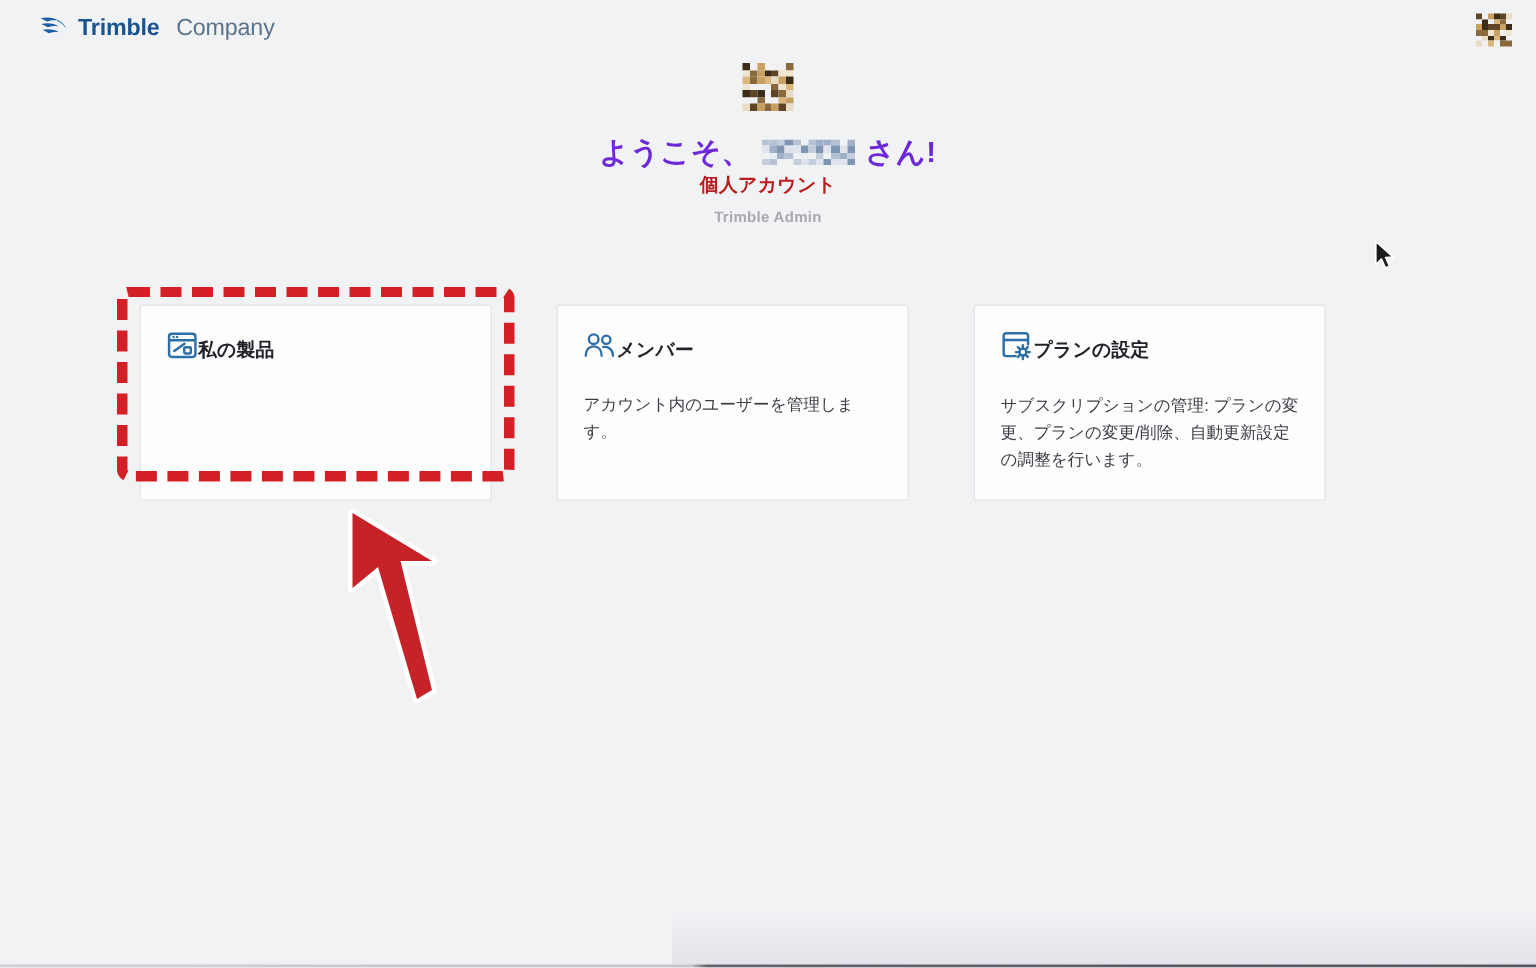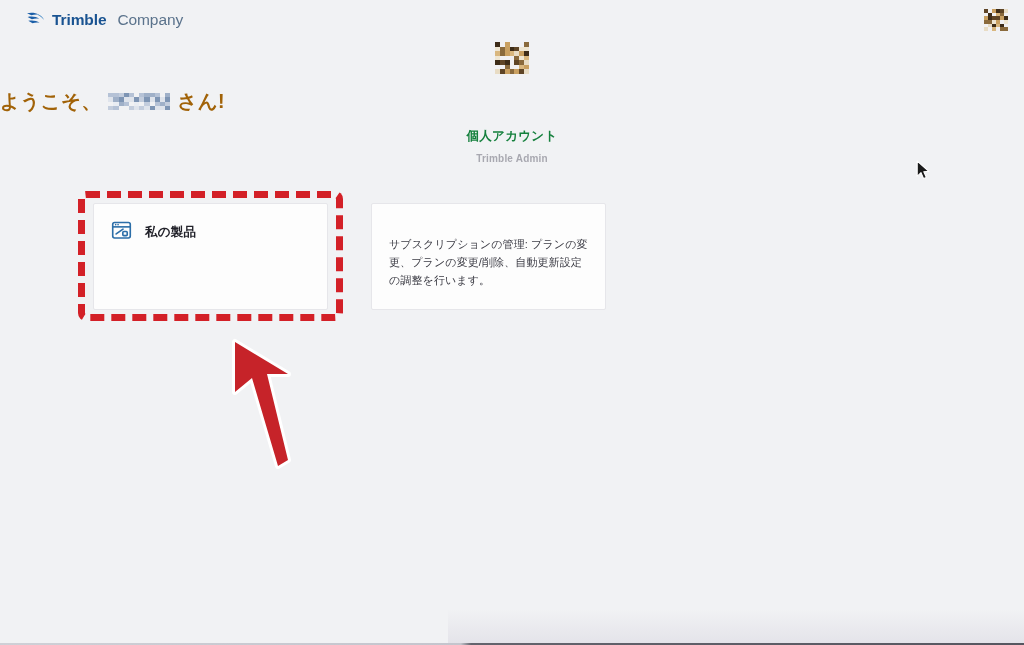--- a/index.html
+++ b/index.html
@@ -99,43 +99,42 @@
     position: absolute;
     top: 42px;
     left: 0;
     right: 0;
     text-align: center;
   }
   #welcome-line {
     margin-top: 14px;
     font-size: 19.5px;
     font-weight: bold;
-    color: #a16207;
+    color: #6d28d9;
     letter-spacing: .4px;
     display: flex;
     align-items: center;
-    justify-content: flex-start;
+    justify-content: center;
     gap: 2px;
   }
   #redacted-name {
     display: inline-grid;
     grid-template-columns: repeat(12, 1fr);
     grid-template-rows: repeat(4, 1fr);
     width: 62px;
     height: 17px;
     margin: 0 5px;
     vertical-align: middle;
     image-rendering: pixelated;
     overflow: hidden;
   }
   #account-type {
-    margin-top: 13px;
     font-size: 12.5px;
     font-weight: bold;
-    color: #15803d;
+    color: #b91c1c;
     letter-spacing: .3px;
   }
   #account-role {
     margin-top: 8px;
     font-size: 10px;
     font-weight: bold;
     color: #a8a8b0;
     letter-spacing: .2px;
   }
 
@@ -154,21 +153,20 @@
     background: #fdfdfd;
     border: 1px solid #e6e6ea;
     border-radius: 2px;
     padding: 16px 17px 17px 17px;
     min-height: 107px;
     cursor: pointer;
   }
   .card-head {
     display: flex;
     align-items: center;
-    gap: 13px;
   }
   .card-icon { flex: 0 0 auto; display: block; }
   .card-title {
     font-size: 12.5px;
     font-weight: bold;
     color: #22222a;
     letter-spacing: .2px;
   }
   .card-desc {
     margin-top: 16px;
@@ -387,22 +385,56 @@
             <circle cx="4.9" cy="4.9" r=".85" fill="#2c6ea8"></circle>
             <circle cx="7.4" cy="4.9" r=".85" fill="#2c6ea8"></circle>
             <line x1="5.4" y1="14.6" x2="12.6" y2="9.6" stroke="#2c6ea8" stroke-width="1.7" stroke-linecap="round"></line>
             <rect x="12.4" y="12.0" width="4.6" height="4.4" rx="1" fill="none" stroke="#2c6ea8" stroke-width="1.7"></rect>
           </svg>
         </span>
         <span class="card-title">私の製品</span>
       </div>
     </div>
 
-
     <div class="card">
+      <div class="card-head">
+        <span class="card-icon">
+          <svg width="22" height="21" viewBox="0 0 24 22" aria-hidden="true">
+            <circle cx="7.4" cy="6.2" r="3.5" fill="none" stroke="#2c6ea8" stroke-width="1.7"></circle>
+            <path d="M1.6 18.2 C1.6 13.8 4.2 11.4 7.4 11.4 C10.6 11.4 13.2 13.8 13.2 18.2" fill="none" stroke="#2c6ea8" stroke-width="1.7" stroke-linecap="round"></path>
+            <circle cx="16.6" cy="6.6" r="3.0" fill="none" stroke="#2c6ea8" stroke-width="1.7"></circle>
+            <path d="M14.4 11.9 C18.0 11.2 21.4 13.6 21.4 18.2" fill="none" stroke="#2c6ea8" stroke-width="1.7" stroke-linecap="round"></path>
+          </svg>
+        </span>
+        <span class="card-title">メンバー</span>
+      </div>
+      <div class="card-desc">アカウント内のユーザーを管理します。</div>
+    </div>
+
+    <div class="card">
+      <div class="card-head">
+        <span class="card-icon">
+          <svg width="22" height="22" viewBox="0 0 23 23" aria-hidden="true">
+            <path d="M2.2 4.0 a1.8 1.8 0 0 1 1.8-1.8 h13.4 a1.8 1.8 0 0 1 1.8 1.8 v6.0 M19.2 4.0 v2.6 M2.2 4.0 v12.4 a1.8 1.8 0 0 0 1.8 1.8 h6.6" fill="none" stroke="#2c6ea8" stroke-width="1.7" stroke-linecap="round"></path>
+            <line x1="2.2" y1="7.0" x2="19.2" y2="7.0" stroke="#2c6ea8" stroke-width="1.7"></line>
+            <circle cx="15.6" cy="15.4" r="2.4" fill="none" stroke="#2c6ea8" stroke-width="1.7"></circle>
+            <g stroke="#2c6ea8" stroke-width="1.7" stroke-linecap="round">
+              <line x1="15.6" y1="10.6" x2="15.6" y2="12.2"></line>
+              <line x1="15.6" y1="18.6" x2="15.6" y2="20.2"></line>
+              <line x1="10.8" y1="15.4" x2="12.4" y2="15.4"></line>
+              <line x1="18.8" y1="15.4" x2="20.4" y2="15.4"></line>
+              <line x1="12.2" y1="12.0" x2="13.3" y2="13.1"></line>
+              <line x1="17.9" y1="17.7" x2="19.0" y2="18.8"></line>
+              <line x1="19.0" y1="12.0" x2="17.9" y2="13.1"></line>
+              <line x1="13.3" y1="17.7" x2="12.2" y2="18.8"></line>
+            </g>
+          </svg>
+        </span>
+        <span class="card-title">プランの設定</span>
+      </div>
       <div class="card-desc">サブスクリプションの管理: プランの変更、プランの変更/削除、自動更新設定の調整を行います。</div>
     </div>
   </div>
 
   <div id="highlight-box"></div>
 
   <div id="pointer-arrow">
     <svg width="78" height="140" viewBox="0 0 78 140" aria-hidden="true">
       <path d="M13 8 L13 58 L30 44 L56 132 L66 126 L45 40 L66 40 Z" fill="#c62329" stroke="#ffffff" stroke-width="6" stroke-linejoin="round"></path>
       <path d="M13 8 L13 58 L30 44 L56 132 L66 126 L45 40 L66 40 Z" fill="#c62329"></path>

